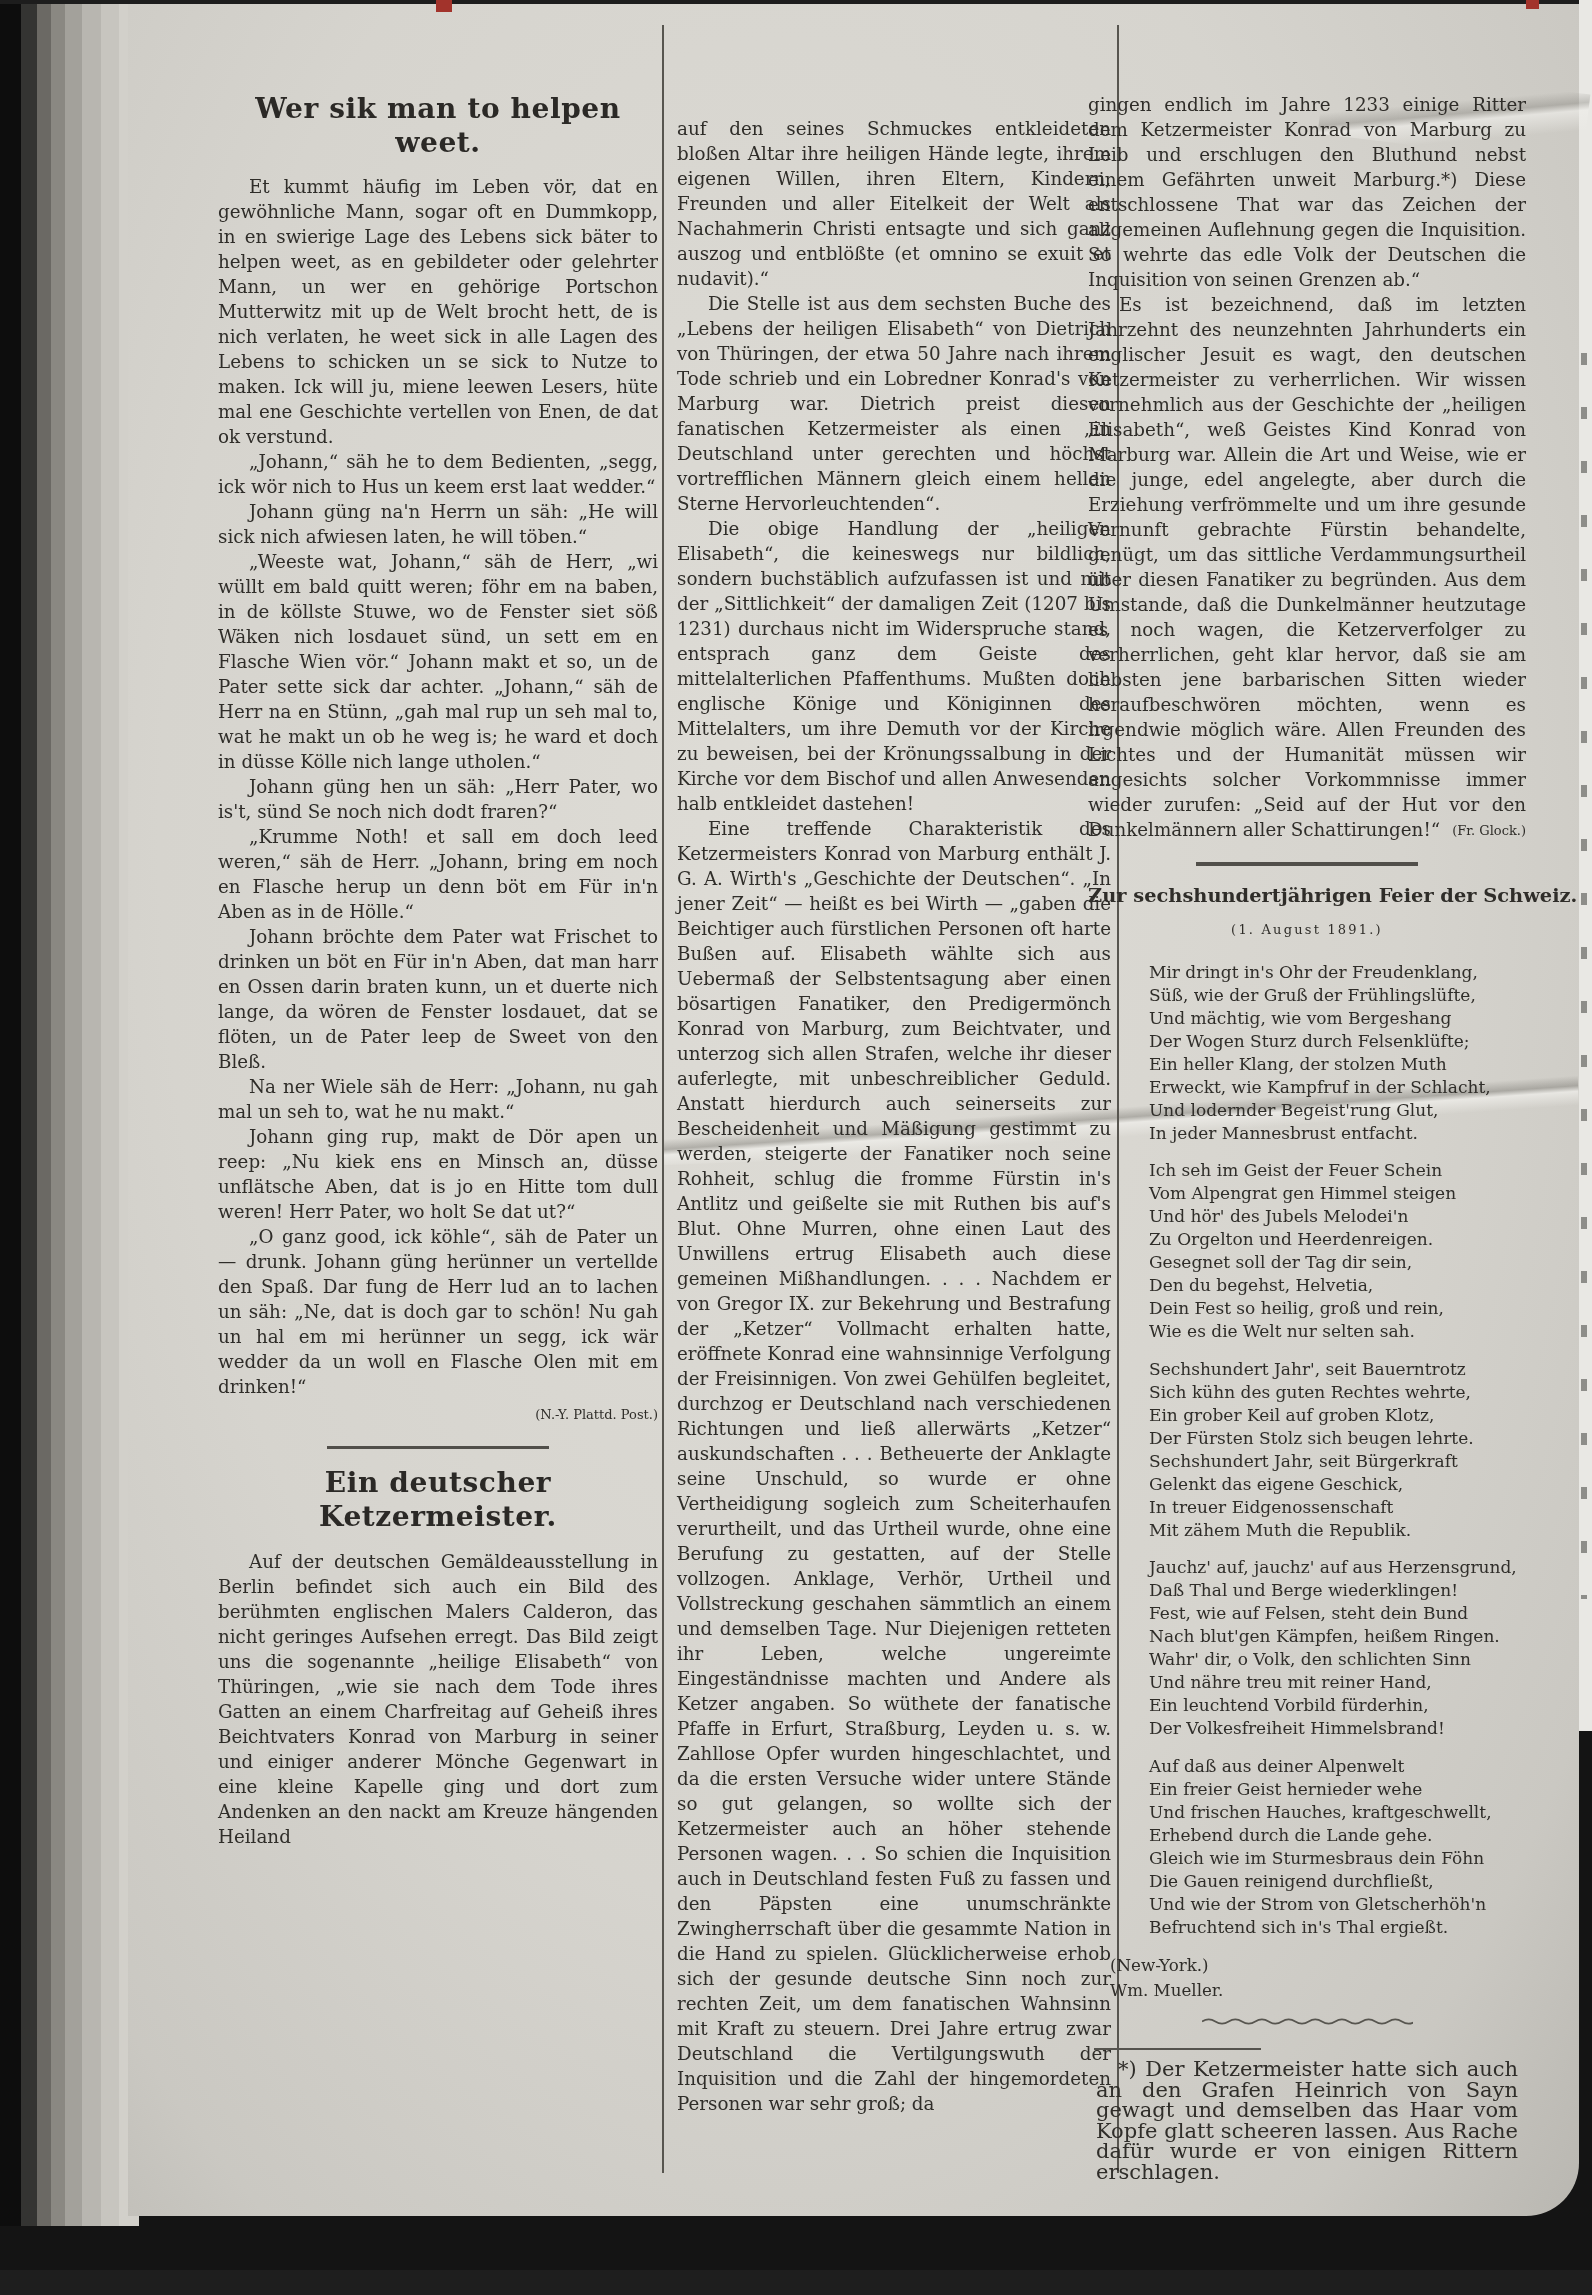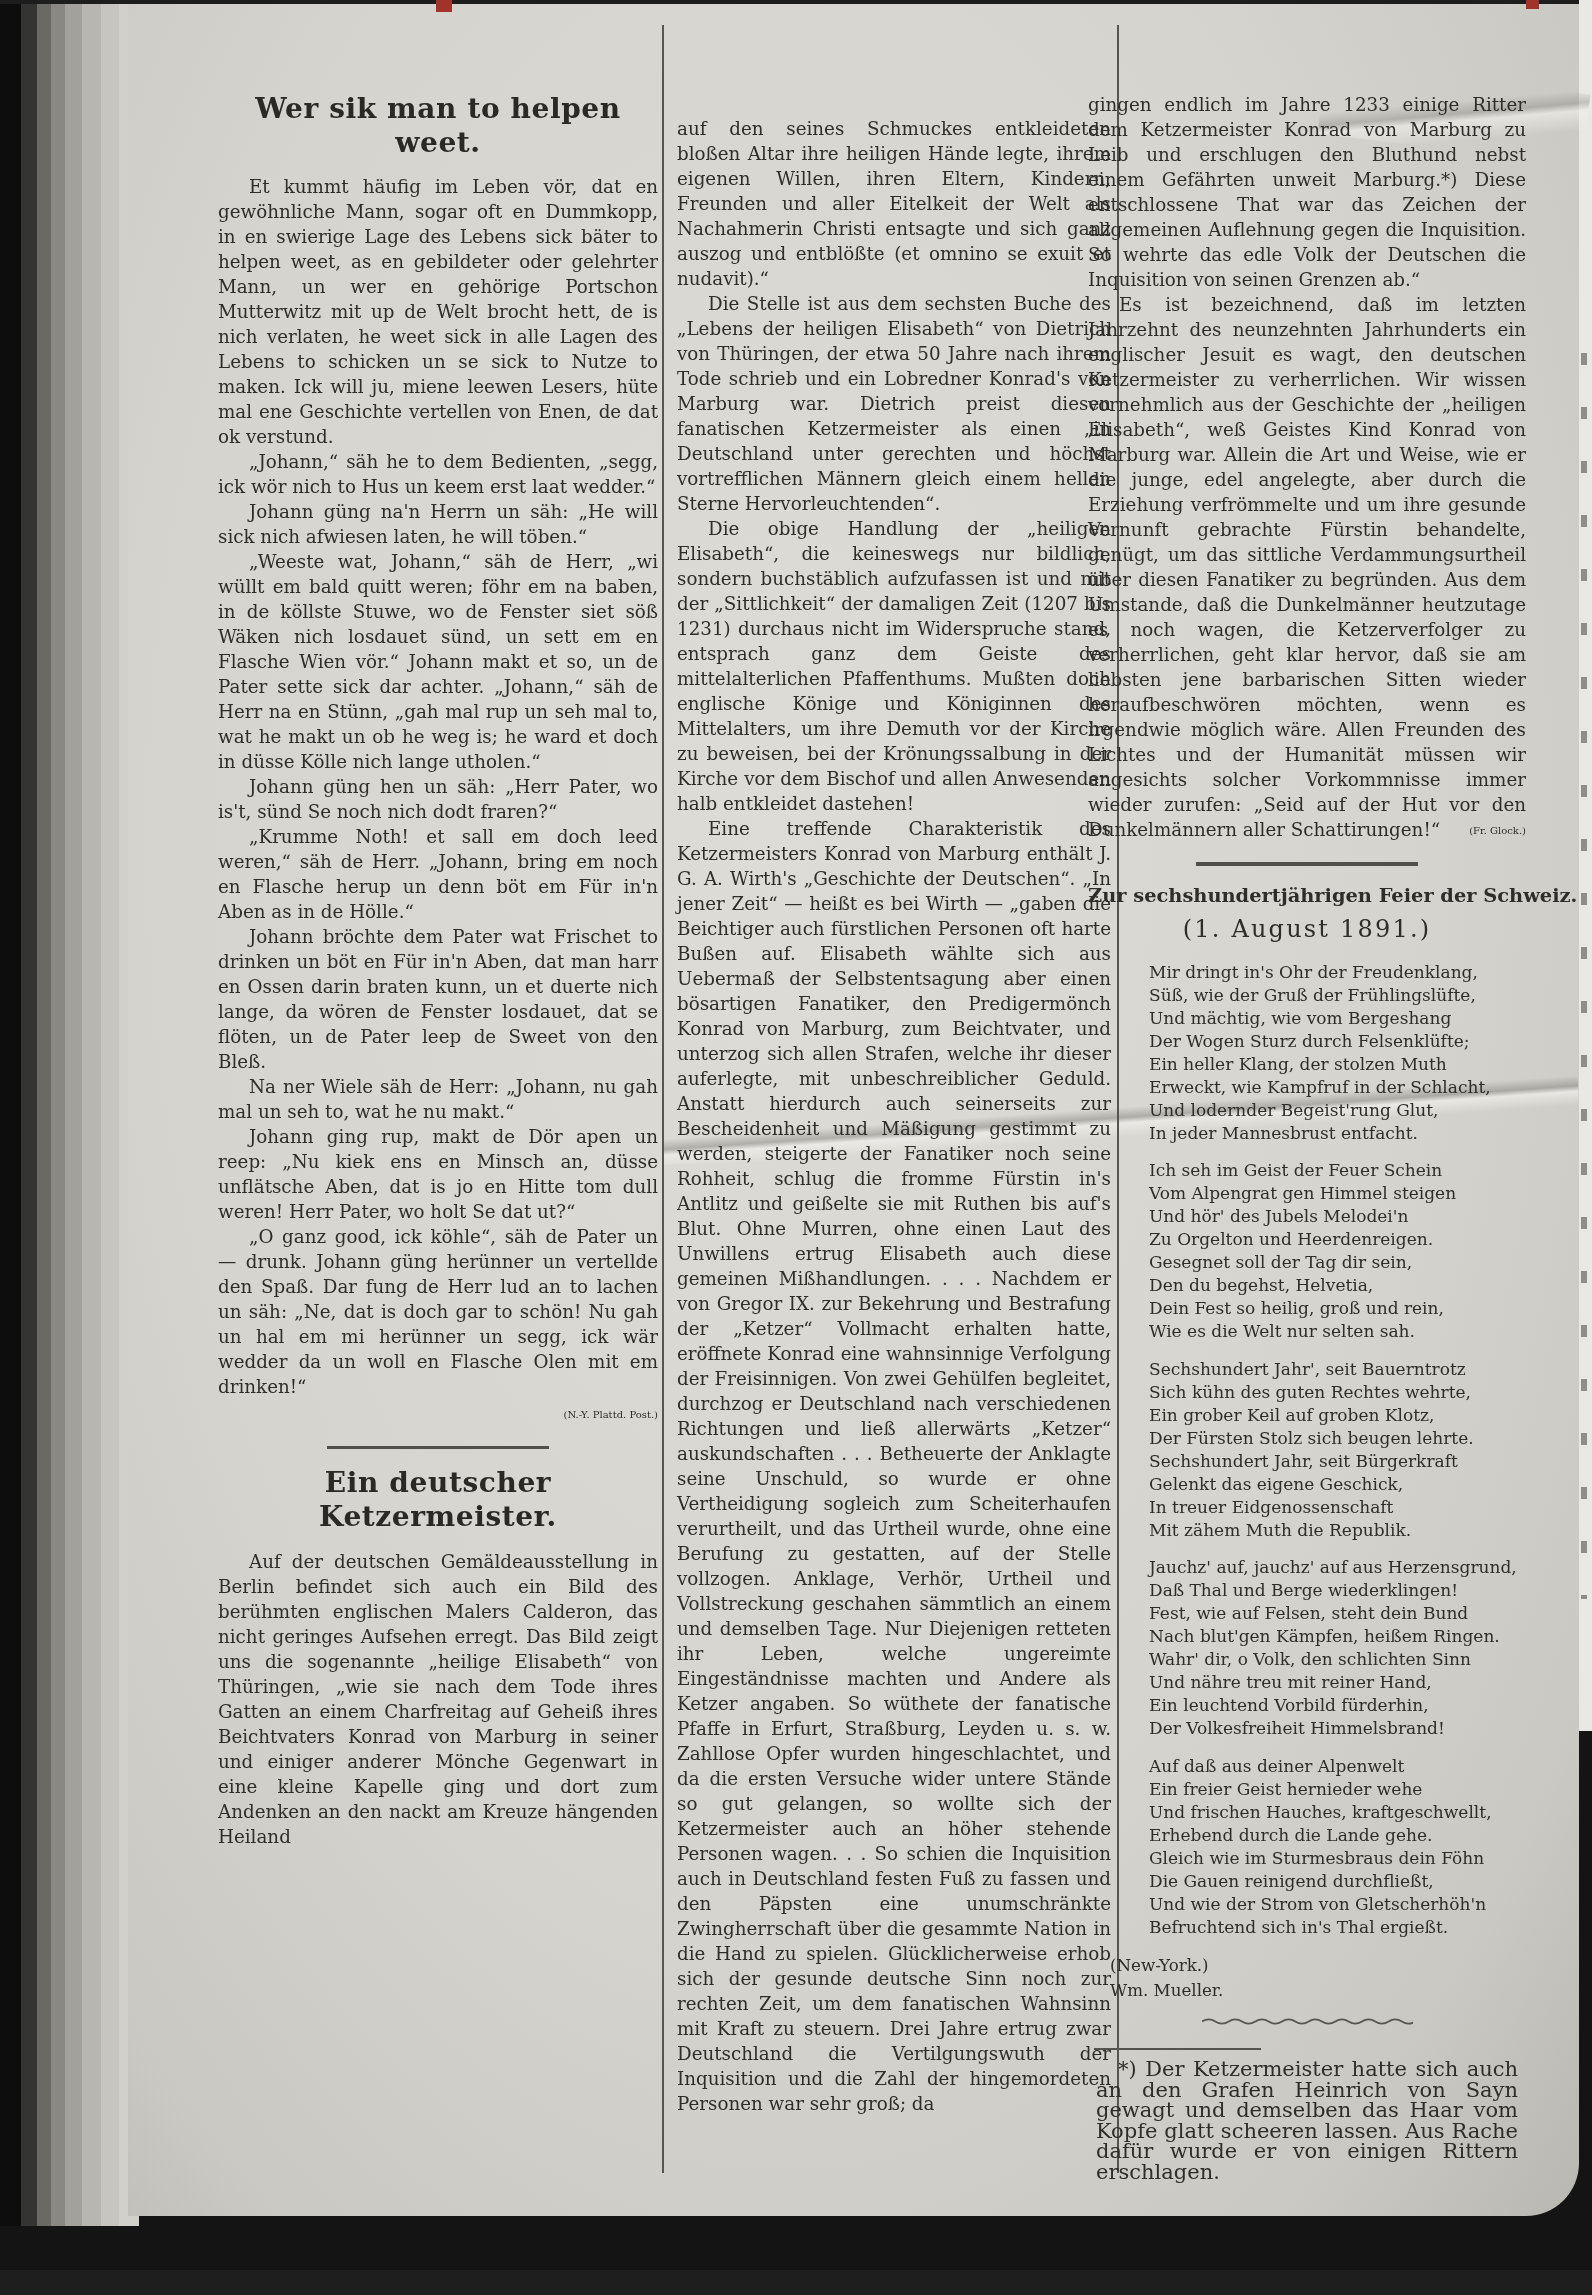--- a/index.html
+++ b/index.html
@@ -62,28 +62,28 @@
   .col1{left:218px;width:440px;}
   .col2{left:677px;width:434px;margin-top:24px;}
   .col3{left:1088px;width:438px;}
   .para{margin:0;text-indent:31px;}
   .para.noindent{text-indent:0;}
   .art-title{
     font-size:28px;line-height:34px;font-weight:bold;text-align:center;
     margin:0 0 14.4px 0;color:#2b2926;letter-spacing:0.6px;
   }
   .art-title-2{margin-top:4.4px;}
-  .attribution{margin:2.2px 0 0 0;text-align:right;font-size:10px;text-indent:0;}
+  .attribution{margin:2.2px 0 0 0;text-align:right;font-size:13px;text-indent:0;}
   .attribution.overlap{margin-top:-24.4px;}
   .rule-heavy{width:222px;height:3.9px;background:#514f4a;margin:19px auto 16.7px auto;}
   .poem-title{
     font-size:19.4px;line-height:27px;font-weight:bold;text-align:center;
     white-space:nowrap;margin:5.6px 0 7.8px 0;letter-spacing:0;
   }
-  .poem-sub{font-size:24px;text-align:center;margin:4px 0 19px 0;letter-spacing:2.2px;}
+  .poem-sub{font-size:13px;text-align:center;margin:4px 0 19px 0;letter-spacing:2.2px;}
   .stanza{
     white-space:pre-line;font-size:17px;line-height:23px;
     margin:0 0 14.4px 61px;text-align:left;text-indent:0;
   }
   .poem-sig{
     display:flex;justify-content:space-between;
     font-size:16.7px;margin:3.3px 11px 0 22px;flex-direction:column;
   }
   .wavy{display:block;margin:14.4px auto 0 auto;}
   .rule-foot{width:167px;height:1.7px;background:#55534e;margin:22px 0 9px 5.6px;}

